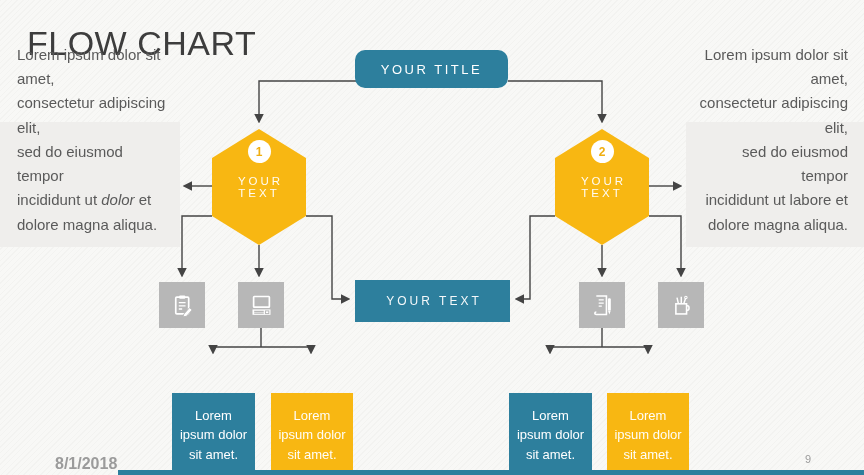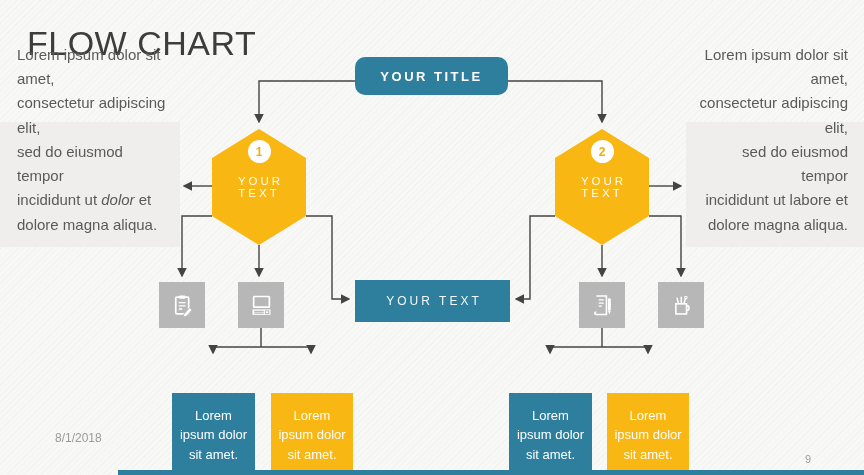--- a/index.html
+++ b/index.html
@@ -17,24 +17,24 @@
   }
   .page-title{
     position:absolute;left:27px;top:24px;margin:0;
     font-size:34px;font-weight:normal;letter-spacing:0.5px;
     color:#3d3d3d;
     text-align:right;
   }
   svg.connectors{position:absolute;left:0;top:0;pointer-events:none;}
 
   .title-box{
-    position:absolute;left:355px;top:57px;width:153px;height:38px;
+    position:absolute;left:355px;top:50px;width:153px;height:38px;
     background:#2d7f9d;border-radius:10px;
     display:flex;align-items:center;justify-content:center;
-    color:#ffffff;font-size:13px;font-weight:bold;letter-spacing:2.5px;
+    color:#ffffff;font-size:13px;font-weight:normal;letter-spacing:2.5px;
   }
   .hexagon{
     position:absolute;top:129px;width:94px;height:116px;
     background:#f8b712;
     clip-path:polygon(50% 0, 100% 25%, 100% 75%, 50% 100%, 0 75%, 0 25%);
   }
   .hex-1{left:212px;}
   .hex-2{left:555px;}
   .hex-num{
     position:absolute;top:11px;left:50%;margin-left:-11.5px;
@@ -75,22 +75,22 @@
     white-space:pre-line;
     margin-top:34px;
   }
   .leaf-teal{background:#2d7f9d;}
   .leaf-yellow{background:#f8b712;color:rgba(255,255,255,0.97);}
   .leaf-1{left:172px;}
   .leaf-2{left:271px;width:82px;}
   .leaf-3{left:509px;}
   .leaf-4{left:607px;width:82px;}
   .footer-date{
-    position:absolute;left:55px;top:431px;
-    font-size:12px;color:#9b9b9b;
+    position:absolute;left:55px;top:455px;
+    font-size:16px;color:#9b9b9b;font-weight:bold;
   }
   .footer-page{
     position:absolute;right:53px;top:453px;
     font-size:11px;color:#9b9b9b;
   }
   .footer-bar{
     position:absolute;left:118px;right:0;bottom:0;height:5px;
     background:#2d7f9d;
   }
 </style>

